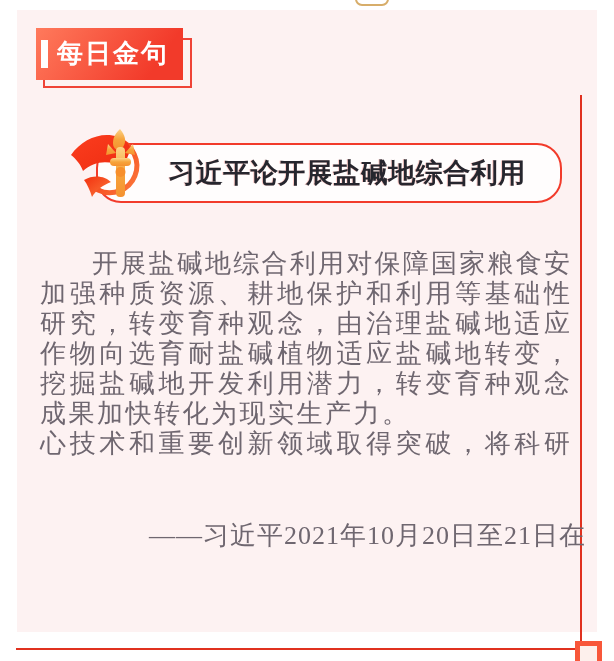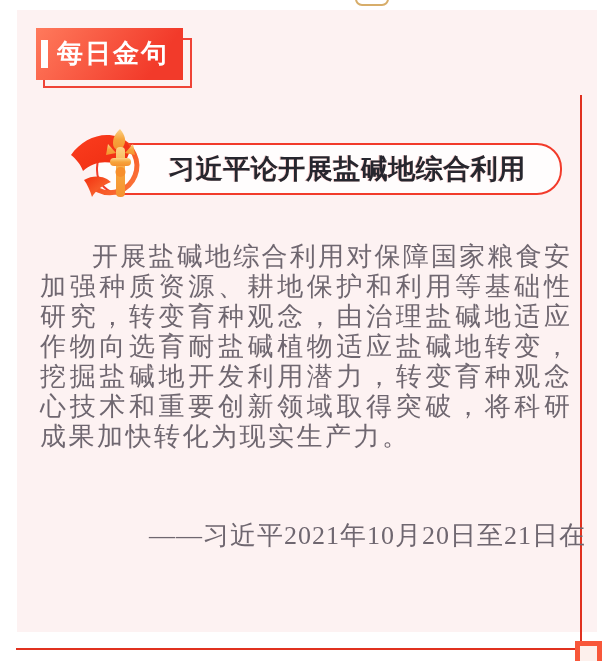--- a/index.html
+++ b/index.html
@@ -54,39 +54,39 @@
     width: 566px; height: 2px; background: #e0311f;
   }
   .frame-corner-box {
     position: absolute; left: 575px; top: 641px;
     width: 17px; height: 30px;
     border: 5px solid #f8573a; background: #fdf0ec;
   }
   
   .title-pill {
     position: absolute; left: 96px; top: 143px;
-    width: 466px; height: 52px; box-sizing: border-box;
+    width: 466px; height: 60px; box-sizing: border-box;
     border: 2px solid #f23b2b; border-radius: 25px;
     background: #fffdfd;
     display: flex; align-items: center; justify-content: center;
     padding-left: 46px; padding-right: 10px;
   }
   .title-text {
     font-family: "Liberation Sans", "DejaVu Sans", sans-serif;
     font-weight: 700; font-size: 27px; color: #26262e;
     letter-spacing: 0.5px; white-space: nowrap;
     text-shadow: -1px 0 0 rgba(242, 59, 43, 0.25);
   }
   .banner-icon {
     position: absolute; left: 68px; top: 124px;
     width: 94px; height: 84px;
   }
   
   .quote-body {
-    position: absolute; left: 40px; top: 242px; width: 531px;
+    position: absolute; left: 40px; top: 249px; width: 531px;
     font-size: 26px; line-height: 30px; color: #6f6770;
     letter-spacing: 1px;
   }
   .qline {
     text-align: justify; text-align-last: justify;
     -moz-text-align-last: justify; text-justify: inter-character;
   }
   .qline.first { text-indent: 2em; }
   .qline.last { text-align-last: left; letter-spacing: 2.5px; }
   
@@ -146,19 +146,19 @@
   <rect x="42" y="34" width="21" height="8" rx="4" fill="url(#gGold)"></rect>
   <circle cx="52.5" cy="48" r="5" fill="#f78f2c"></circle>
 </svg>
 
 <div class="quote-body">
     <div class="qline first">开展盐碱地综合利用对保障国家粮食安</div>
     <div class="qline">加强种质资源、耕地保护和利用等基础性</div>
     <div class="qline">研究，转变育种观念，由治理盐碱地适应</div>
     <div class="qline">作物向选育耐盐碱植物适应盐碱地转变，</div>
     <div class="qline">挖掘盐碱地开发利用潜力，转变育种观念</div>
+    <div class="qline last">成果加快转化为现实生产力。</div>
     <div class="qline">心技术和重要创新领域取得突破，将科研</div>
-    <div class="qline last">成果加快转化为现实生产力。</div>
   </div>
 
 <div class="quote-attribution">
     <div class="aline first">——习近平2021年10月20日至21日在</div>
   </div>
 
 </body></html>

